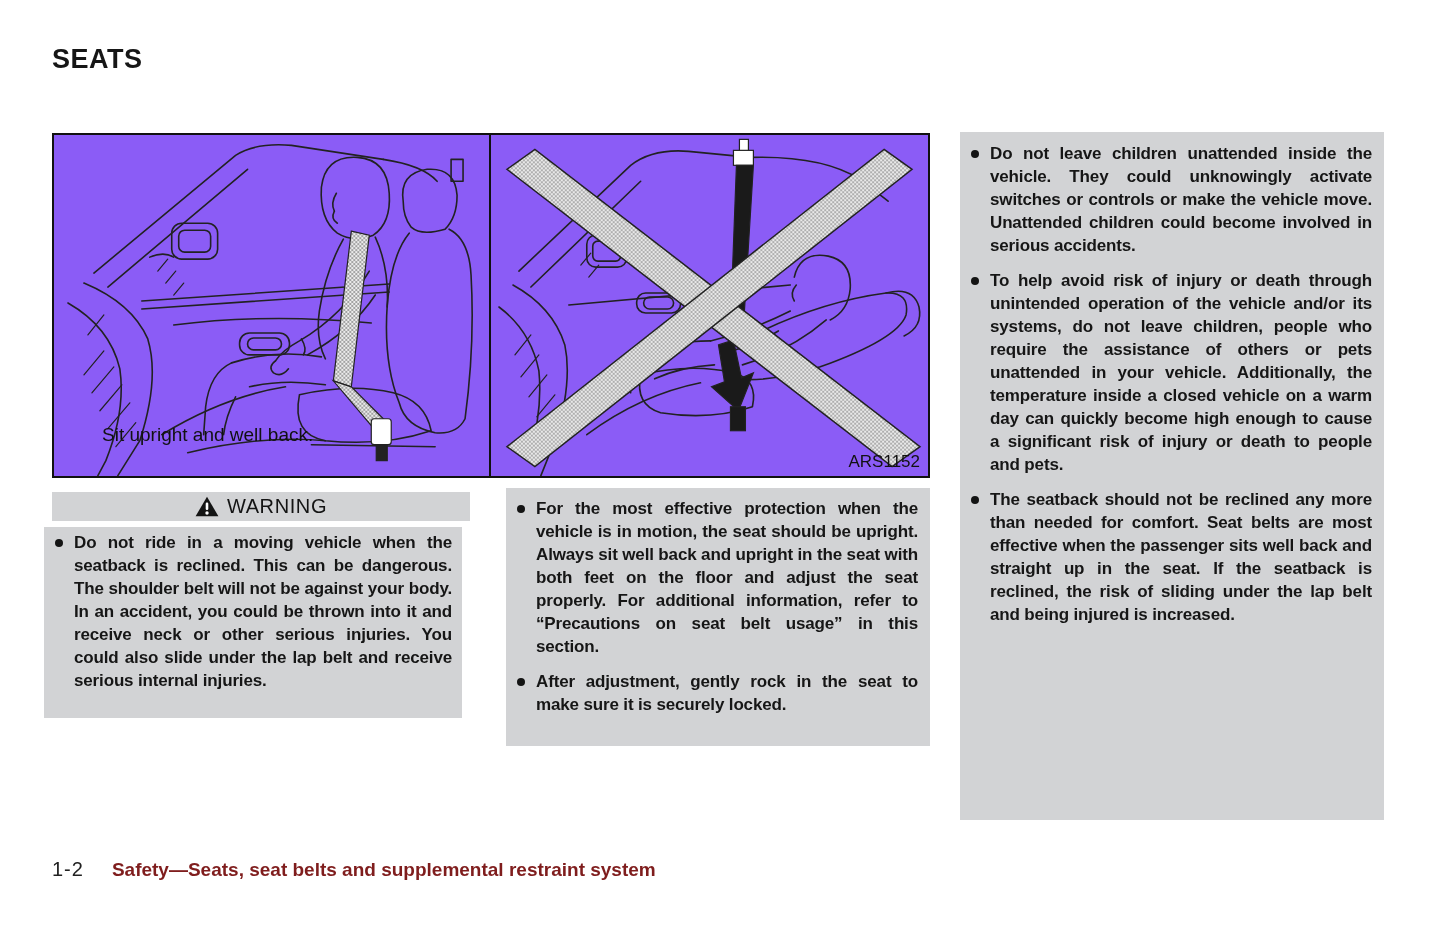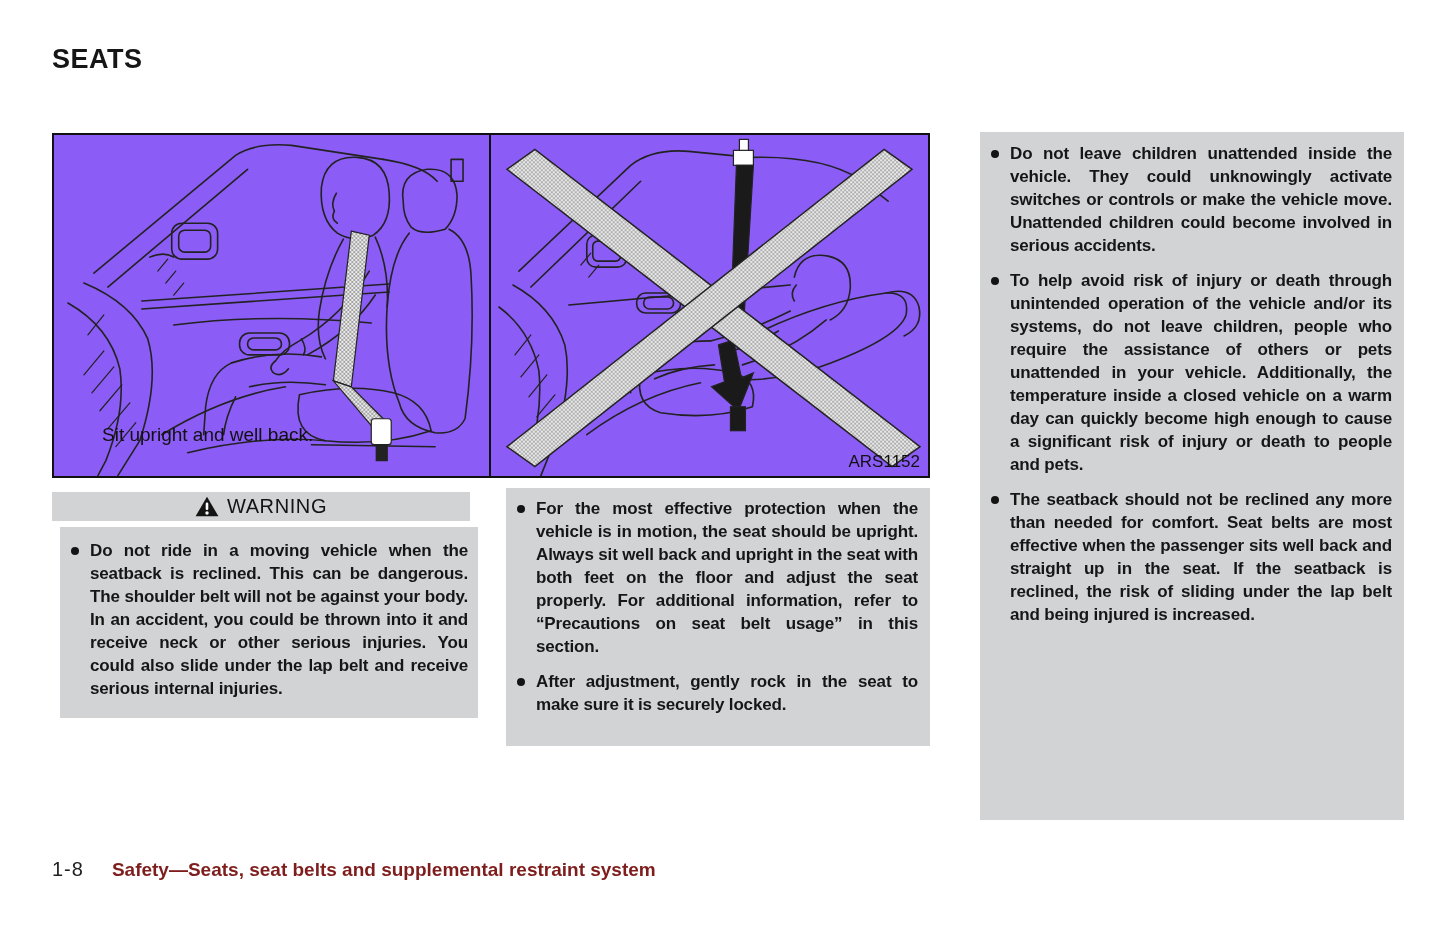--- a/index.html
+++ b/index.html
@@ -29,29 +29,29 @@
   }
 
   
   .graybox { background:#d2d3d5; }
   .warn-header {
     position:absolute; left:52px; top:492px; width:418px; height:29px;
     display:flex; align-items:center; justify-content:center; gap:8px;
   }
   .warn-header .wtxt { font-size:20px; font-weight:400; letter-spacing:.6px; color:#141414; }
   .warn-body {
-    position:absolute; left:60px; top:527px; width:418px; min-height:191px;
-    padding:12px 10px 8px 8px;
+    position:absolute; left:44px; top:527px; width:418px; min-height:191px;
+    padding:4px 10px 8px 8px;
   }
   .mid-col {
     position:absolute; left:506px; top:488px; width:424px; min-height:258px;
     padding:9px 12px 4px 8px;
   }
   .right-col {
-    position:absolute; left:980px; top:132px; width:424px; min-height:688px;
+    position:absolute; left:960px; top:132px; width:424px; min-height:688px;
     padding:10px 12px 12px 8px;
   }
 
   .bullet { display:flex; align-items:flex-start; }
   .bullet + .bullet { margin-top:12px; }
   .dot {
     flex:none; width:8px; height:8px; border-radius:50%; background:#141414;
     margin:8px 11px 0 3px;
   }
   .btxt {
@@ -254,15 +254,15 @@
     <span class="dot"></span>
     <p class="btxt">To help avoid risk of injury or death through unintended operation of the vehicle and/or its systems, do not leave children, people who require the assistance of others or pets unattended in your vehicle. Additionally, the temperature inside a closed vehicle on a warm day can quickly become high enough to cause a significant risk of injury or death to people and pets.</p>
   </div>
   <div class="bullet">
     <span class="dot"></span>
     <p class="btxt">The seatback should not be reclined any more than needed for comfort. Seat belts are most effective when the passenger sits well back and straight up in the seat. If the seatback is reclined, the risk of sliding under the lap belt and being injured is increased.</p>
   </div>
 </div>
 
 <div class="footer">
-  <span class="page-num">1-8</span>
+  <span class="page-num">1-2</span>
   <span class="footer-title">Safety—Seats, seat belts and supplemental restraint system</span>
 </div>
 
 </body></html>

